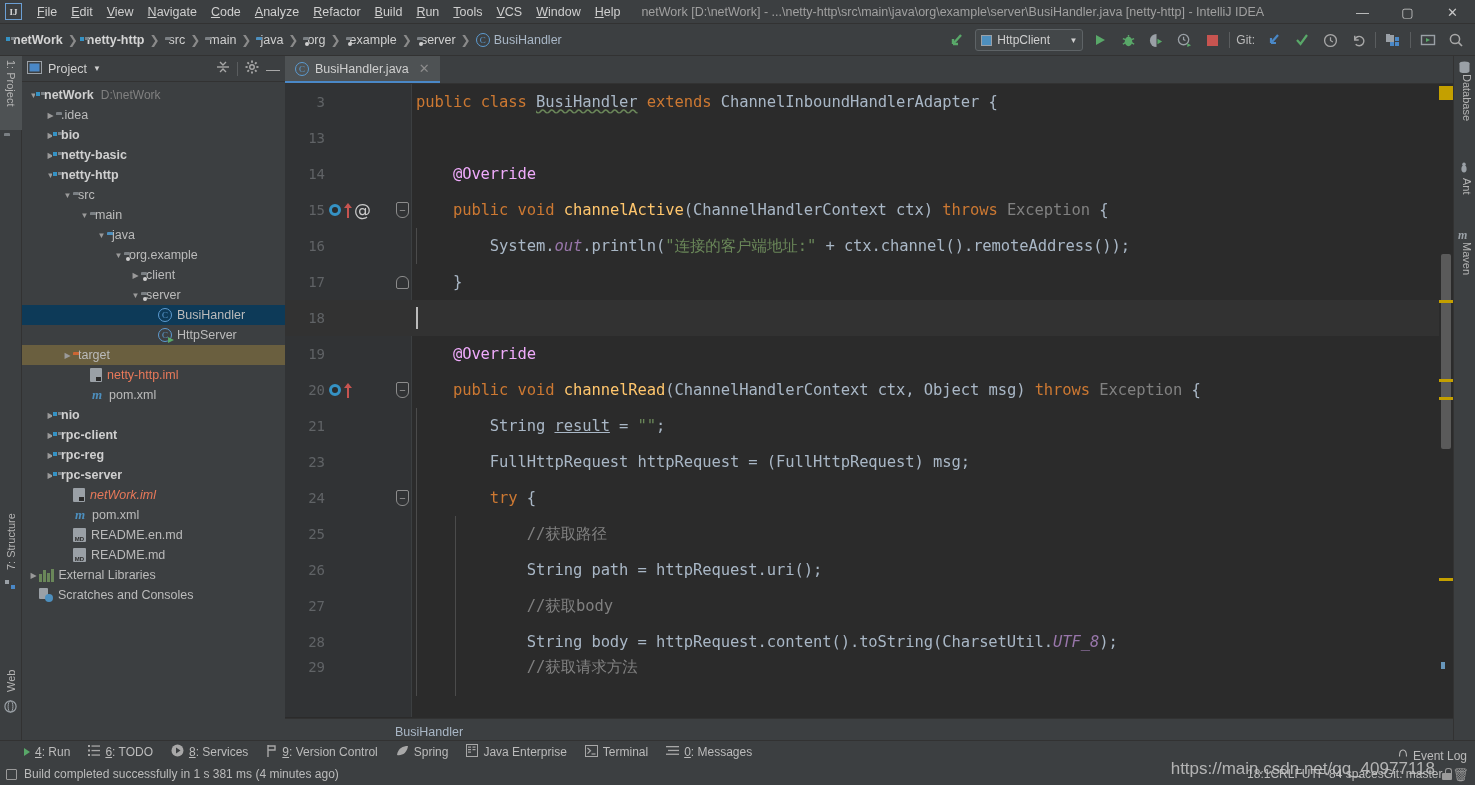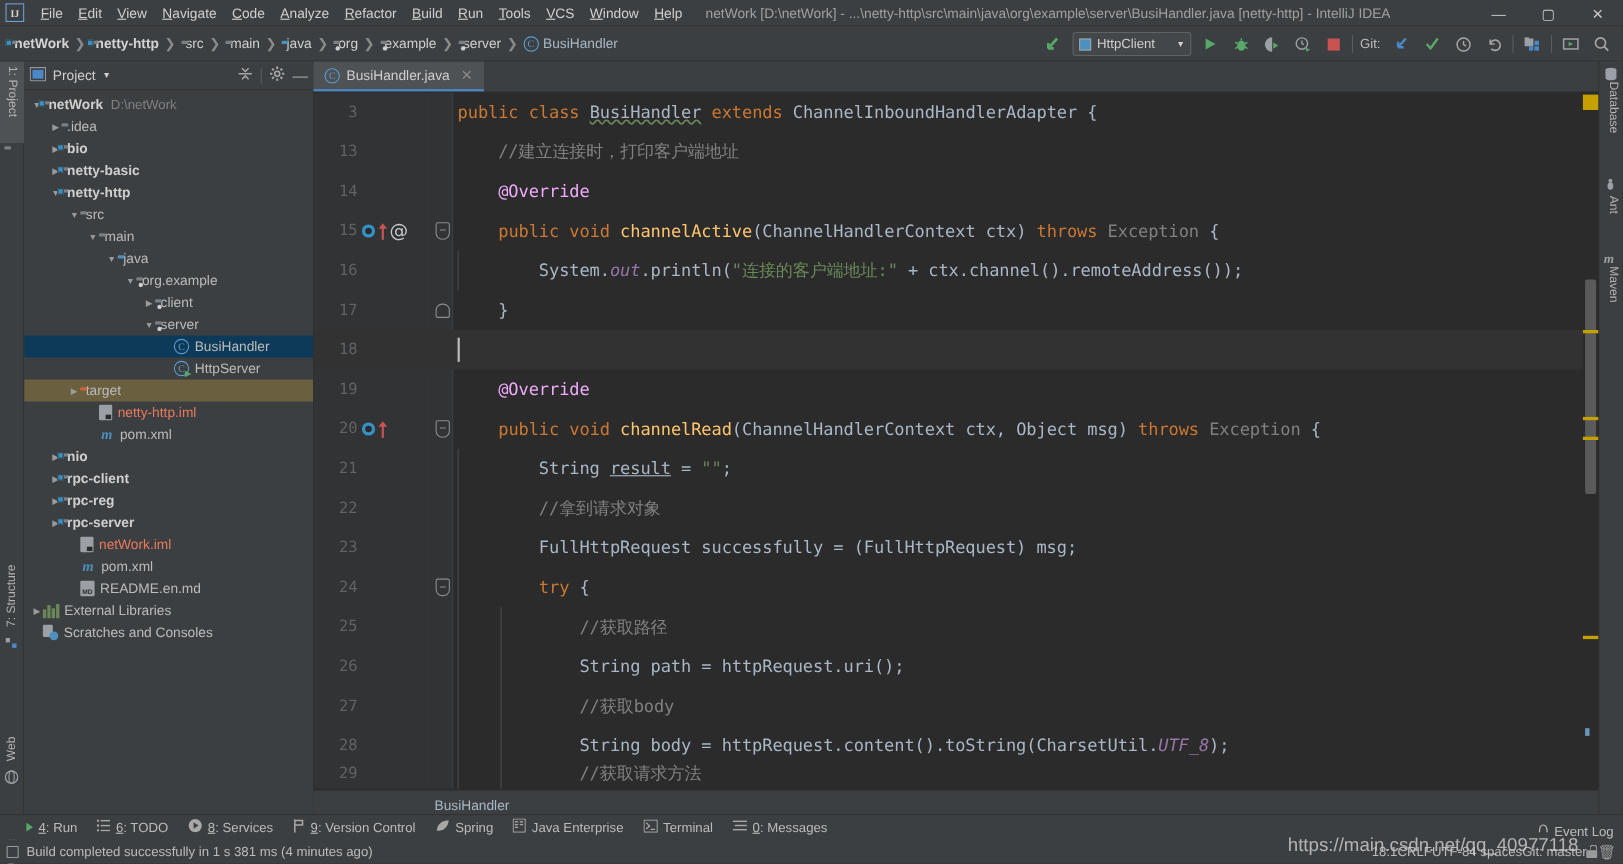--- a/index.html
+++ b/index.html
@@ -683,34 +683,39 @@
         <div class="trow" style="padding-left: 23px;">
           <span class="arrow">▶</span>
           <span class="ico"><span class="fold"><span class="badge"></span></span></span>
           <span class="tlabel b">rpc-reg</span>
         </div>
         <div class="trow" style="padding-left: 23px;">
           <span class="arrow">▶</span>
           <span class="ico"><span class="fold"><span class="badge"></span></span></span>
           <span class="tlabel b">rpc-server</span>
         </div>
-        <div class="trow" style="padding-left: 40px;">
+        <div class="trow" style="padding-left: 40px; font-style: italic;">
           <span class="arrow"></span>
           <span class="iml-ico"></span>
           <span class="tlabel red">netWork.iml</span>
         </div>
         <div class="trow" style="padding-left: 40px;">
           <span class="arrow"></span>
           <span class="m-ico">m</span>
           <span class="tlabel">pom.xml</span>
         </div>
         <div class="trow" style="padding-left: 40px;">
           <span class="arrow"></span>
           <span class="md-ico">MD</span>
           <span class="tlabel">README.en.md</span>
+        </div>
+        <div class="trow" style="padding-left: 40px;">
+          <span class="arrow"></span>
+          <span class="md-ico">MD</span>
+          <span class="tlabel">README.md</span>
         </div>
         <div class="trow" style="padding-left: 6px;">
           <span class="arrow">▶</span>
           <span class="lib-ico">
             <i style="height:8px"></i>
             <i style="height:12px"></i>
             <i style="height:9px"></i>
             <i style="height:13px"></i>
           </span>
           <span class="tlabel">External Libraries</span>
@@ -740,21 +745,20 @@
       <div class="fold-col"></div>
       <div class="lines" id="codelines">
           <div class="cline">
             <span class="lnum">3</span>
             <span class="gicons"></span>
             <span class="code-text"><span class="kw">public </span><span class="kw">class </span><span class="cls wavy">BusiHandler</span><span class=""> </span><span class="kw">extends </span><span class="cls">ChannelInboundHandlerAdapter</span><span class=""> {</span></span>
           </div>
           <div class="cline">
             <span class="lnum">13</span>
             <span class="gicons"></span>
-            <span class="code-text"><span class="cmt">    //建立连接时，打印客户端地址</span></span>
           </div>
           <div class="cline">
             <span class="lnum">14</span>
             <span class="gicons"></span>
             <span class="code-text"><span class="ann">    @Override</span></span>
           </div>
           <div class="cline">
             <span class="lnum">15</span>
             <span class="gicons">
               <span class="ovr-circle"></span>
@@ -795,30 +799,24 @@
             <span class="fold-mark" style="top:10px;">−</span>
             <span class="code-text"><span class="">    </span><span class="kw">public </span><span class="kw">void </span><span class="meth">channelRead</span><span class="">(</span><span class="cls">ChannelHandlerContext</span><span class=""> ctx, </span><span class="cls">Object</span><span class=""> msg) </span><span class="kw">throws </span><span class="grey">Exception</span><span class=""> {</span></span>
           </div>
           <div class="cline">
             <span class="lnum">21</span>
             <span class="gicons"></span>
             <span class="indent-guide" style="left:131px;top:0;height:36px;"></span>
             <span class="code-text"><span class="">        String </span><span class="uline">result</span><span class=""> = </span><span class="str">""</span><span class="">;</span></span>
           </div>
           <div class="cline">
-            <span class="lnum">22</span>
+            <span class="lnum">23</span>
             <span class="gicons"></span>
             <span class="indent-guide" style="left:131px;top:0;height:36px;"></span>
-            <span class="code-text"><span class="cmt">        //拿到请求对象</span></span>
-          </div>
-          <div class="cline">
-            <span class="lnum">23</span>
-            <span class="gicons"></span>
-            <span class="indent-guide" style="left:131px;top:0;height:36px;"></span>
-            <span class="code-text"><span class="">        FullHttpRequest successfully = (FullHttpRequest) msg;</span></span>
+            <span class="code-text"><span class="">        FullHttpRequest httpRequest = (FullHttpRequest) msg;</span></span>
           </div>
           <div class="cline">
             <span class="lnum">24</span>
             <span class="gicons"></span>
             <span class="fold-mark" style="top:10px;">−</span>
             <span class="indent-guide" style="left:131px;top:0;height:36px;"></span>
             <span class="code-text"><span class="">        </span><span class="kw">try </span><span class="">{</span></span>
           </div>
           <div class="cline">
             <span class="lnum">25</span>

